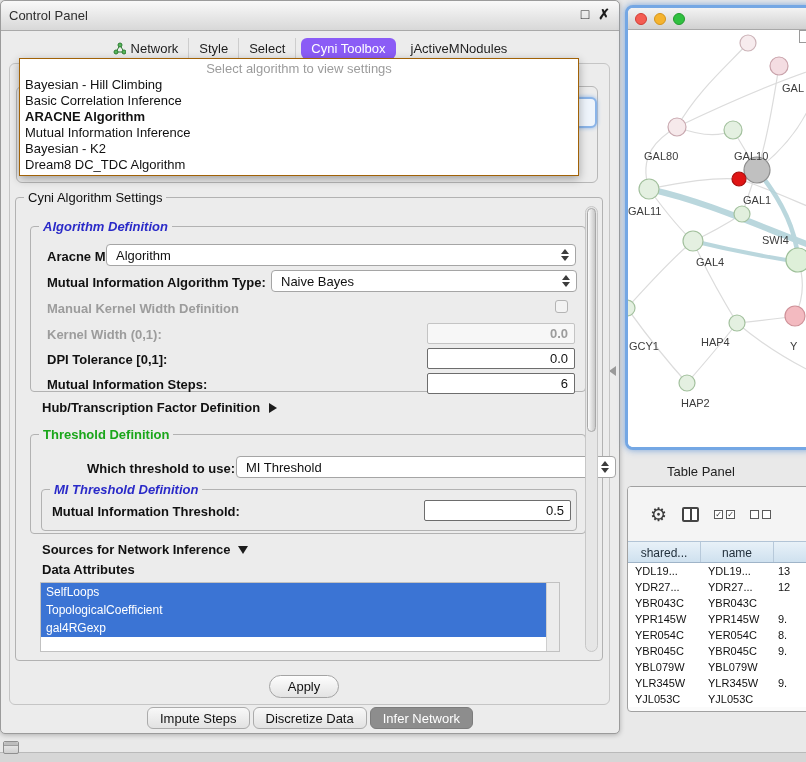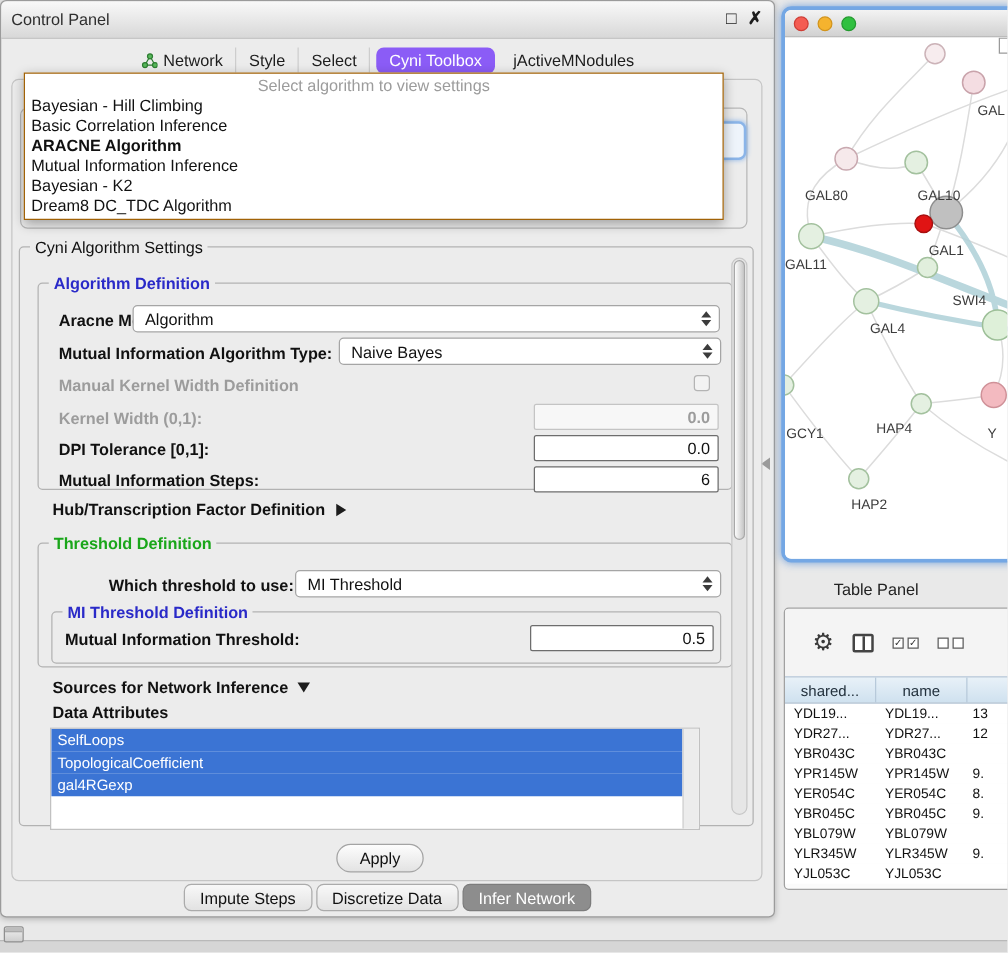--- a/index.html
+++ b/index.html
@@ -30,21 +30,21 @@
 
   
   .dropdown{position:absolute;left:18px;top:57px;width:560px;background:#ffffff;border:1px solid #a16207;box-shadow:0 3px 9px rgba(0,0,0,.32);z-index:30;padding:2px 0;}
   .dd-item{height:16px;line-height:16px;font-size:13px;color:#111;padding-left:5px;white-space:nowrap;}
   .dd-prompt{text-align:center;color:#9c9c9c;padding-left:0;}
   .dd-bold{font-weight:bold;}
 
   
   .group{position:absolute;border:1px solid #b2b2b2;border-radius:4px;}
   .legend{position:absolute;top:-8px;left:8px;background:#ececec;padding:0 4px;font-size:13px;color:#111;white-space:nowrap;}
-  .legend.blue{color:#2a2ac8;font-weight:bold;}
+  .legend.blue{color:#2a2ac8;font-weight:bold;font-style:italic;}
   .legend.green{color:#1aa61a;font-weight:bold;}
 
   .settings{left:14px;top:196px;width:588px;height:464px;z-index:10;}
   .algo-def{left:14px;top:28px;width:556px;height:166px;}
   .thresh{left:14px;top:236px;width:556px;height:100px;}
   .mi-def{left:10px;top:54px;width:536px;height:42px;}
 
   .lbl{position:absolute;left:16px;font-size:13px;color:#111;white-space:nowrap;}
   .b{font-weight:bold;}
   .dis{color:#9c9c9c;font-weight:bold;}
@@ -56,21 +56,21 @@
   .arrows .down{border-top:5px solid #3c3c3c;}
 
   .field{position:absolute;height:21px;background:#fff;border:1px solid #6d6d6d;border-radius:2px;font-size:13px;color:#111;text-align:right;padding:2px 6px 0 0;}
   .field.dis{background:#f7f7f7;border-color:#c4c4c4;color:#9c9c9c;}
   .cb{position:absolute;width:13px;height:13px;border:1px solid #b4b4b4;border-radius:3px;background:#f3f3f3;}
 
   .section-row{position:absolute;display:flex;align-items:center;font-size:13px;font-weight:bold;color:#111;}
   .tri-right{display:inline-block;width:0;height:0;border-top:5px solid transparent;border-bottom:5px solid transparent;border-left:8px solid #1c1c1c;margin-left:9px;}
   .tri-down{display:inline-block;width:0;height:0;border-left:5px solid transparent;border-right:5px solid transparent;border-top:8px solid #1c1c1c;margin-left:7px;}
 
-  .attr-list{position:absolute;left:24px;top:384px;width:520px;height:82px;background:#fff;border:1px solid #c1c1c1;overflow:hidden;}
+  .attr-list{position:absolute;left:24px;top:384px;width:520px;height:70px;background:#fff;border:1px solid #c1c1c1;overflow:hidden;}
   .attr-item{height:18px;line-height:18px;font-size:12px;color:#fff;background:#3b74d4;padding-left:5px;width:calc(100% - 13px);}
   .attr-scroll{position:absolute;right:0;top:0;bottom:0;width:13px;background:#ececec;border-left:1px solid #cfcfcf;}
 
   .v-scroll{position:absolute;right:4px;top:8px;width:13px;height:446px;background:#e6e6e6;border:1px solid #c7c7c7;border-radius:7px;}
   .v-thumb{position:absolute;left:1px;right:1px;top:1px;height:224px;border-radius:6px;background:linear-gradient(90deg,#fcfcfc,#c7c7c7);border:1px solid #a8a8a8;}
 
   .apply-btn{position:absolute;left:268px;top:674px;width:70px;height:23px;border:1px solid #a4a4a4;border-radius:12px;background:linear-gradient(#fdfdfd,#e3e3e3);font-size:13px;color:#111;text-align:center;line-height:21px;z-index:11;}
 
   .bottom-tabs{position:absolute;left:0;top:706px;width:100%;display:flex;justify-content:center;gap:3px;z-index:11;}
   .btab{height:22px;padding:3px 12px;font-size:13px;color:#111;border:1px solid #ababab;border-radius:6px;background:linear-gradient(#f8f8f8,#e2e2e2);line-height:15px;}
@@ -202,21 +202,21 @@
 
       <div class="section-row" style="left:26px;top:202px">
         <span>Hub/Transcription Factor Definition</span>
         <span class="tri-right"></span>
       </div>
 
       <div class="group thresh">
         <span class="legend green">Threshold Definition</span>
 
         <span class="lbl b" style="left:56px;top:26px">Which threshold to use:</span>
-        <div class="combo" style="left:205px;top:21px;width:341px">
+        <div class="combo" style="left:205px;top:21px;width:380px">
           <span>MI Threshold</span>
           <span class="arrows">
               <i class="up"></i>
               <i class="down"></i>
             </span>
         </div>
 
         <div class="group mi-def">
           <span class="legend blue">MI Threshold Definition</span>
           <span class="lbl b" style="left:10px;top:14px">Mutual Information Threshold:</span>

